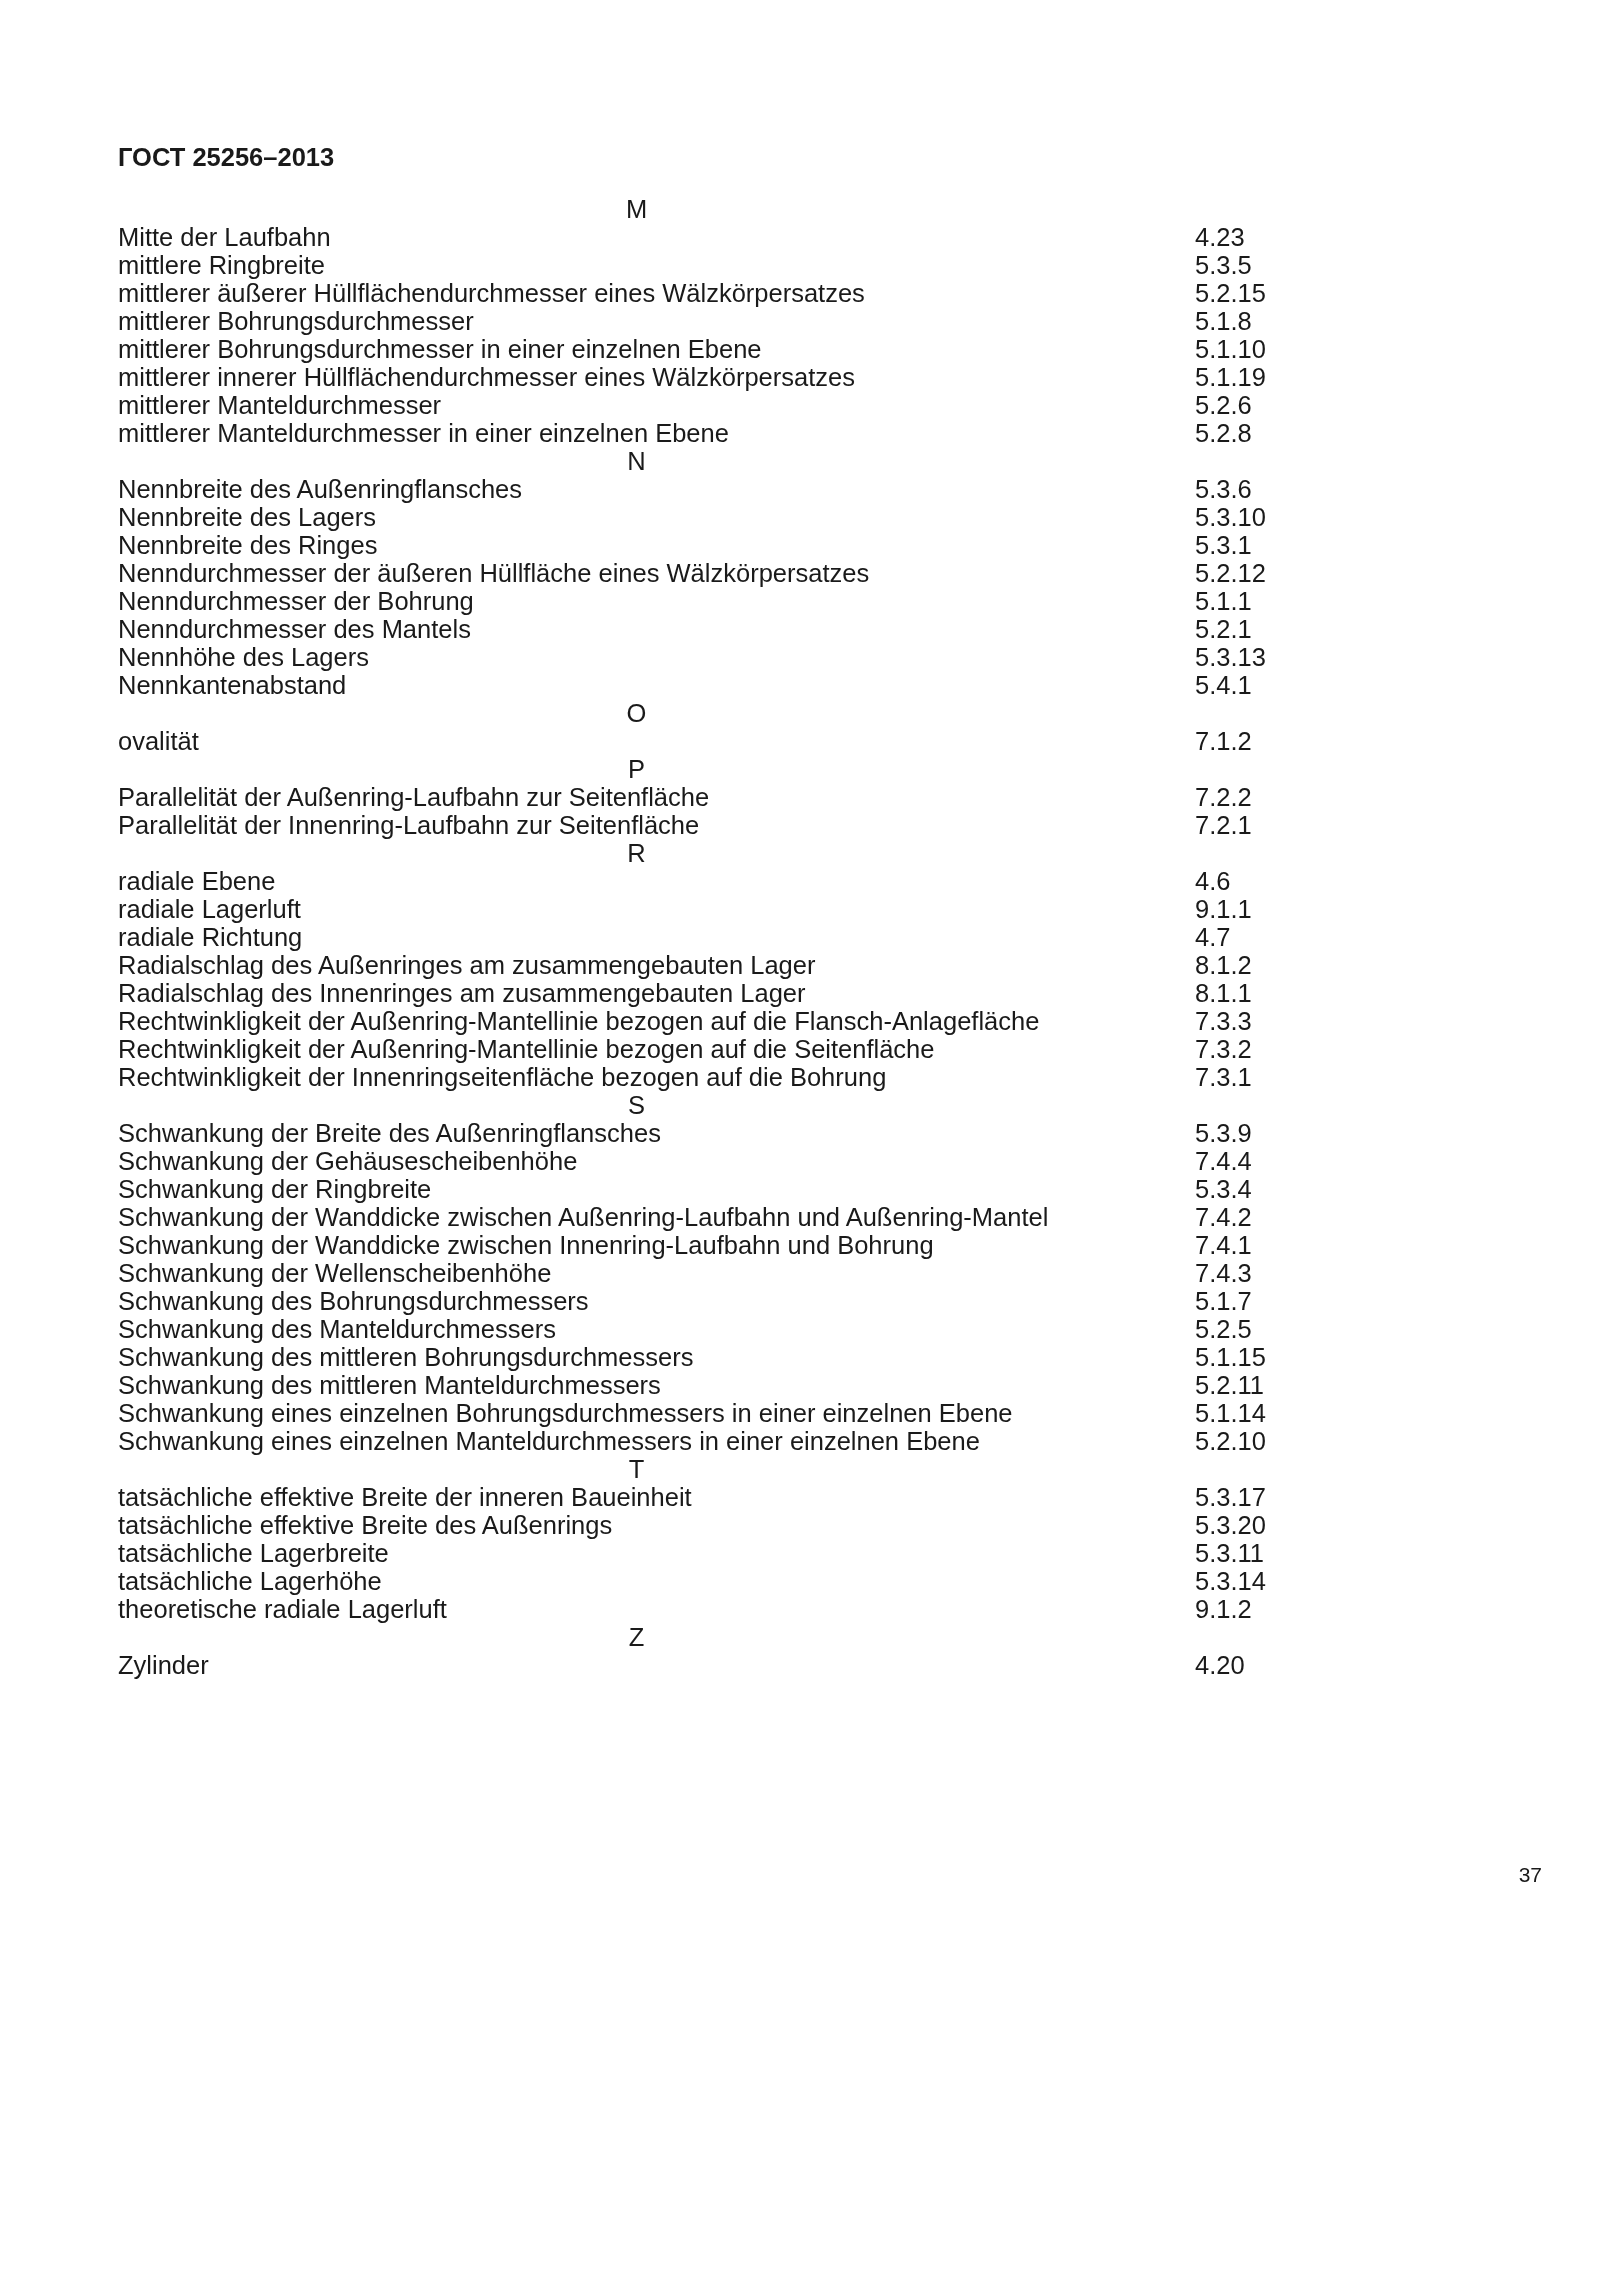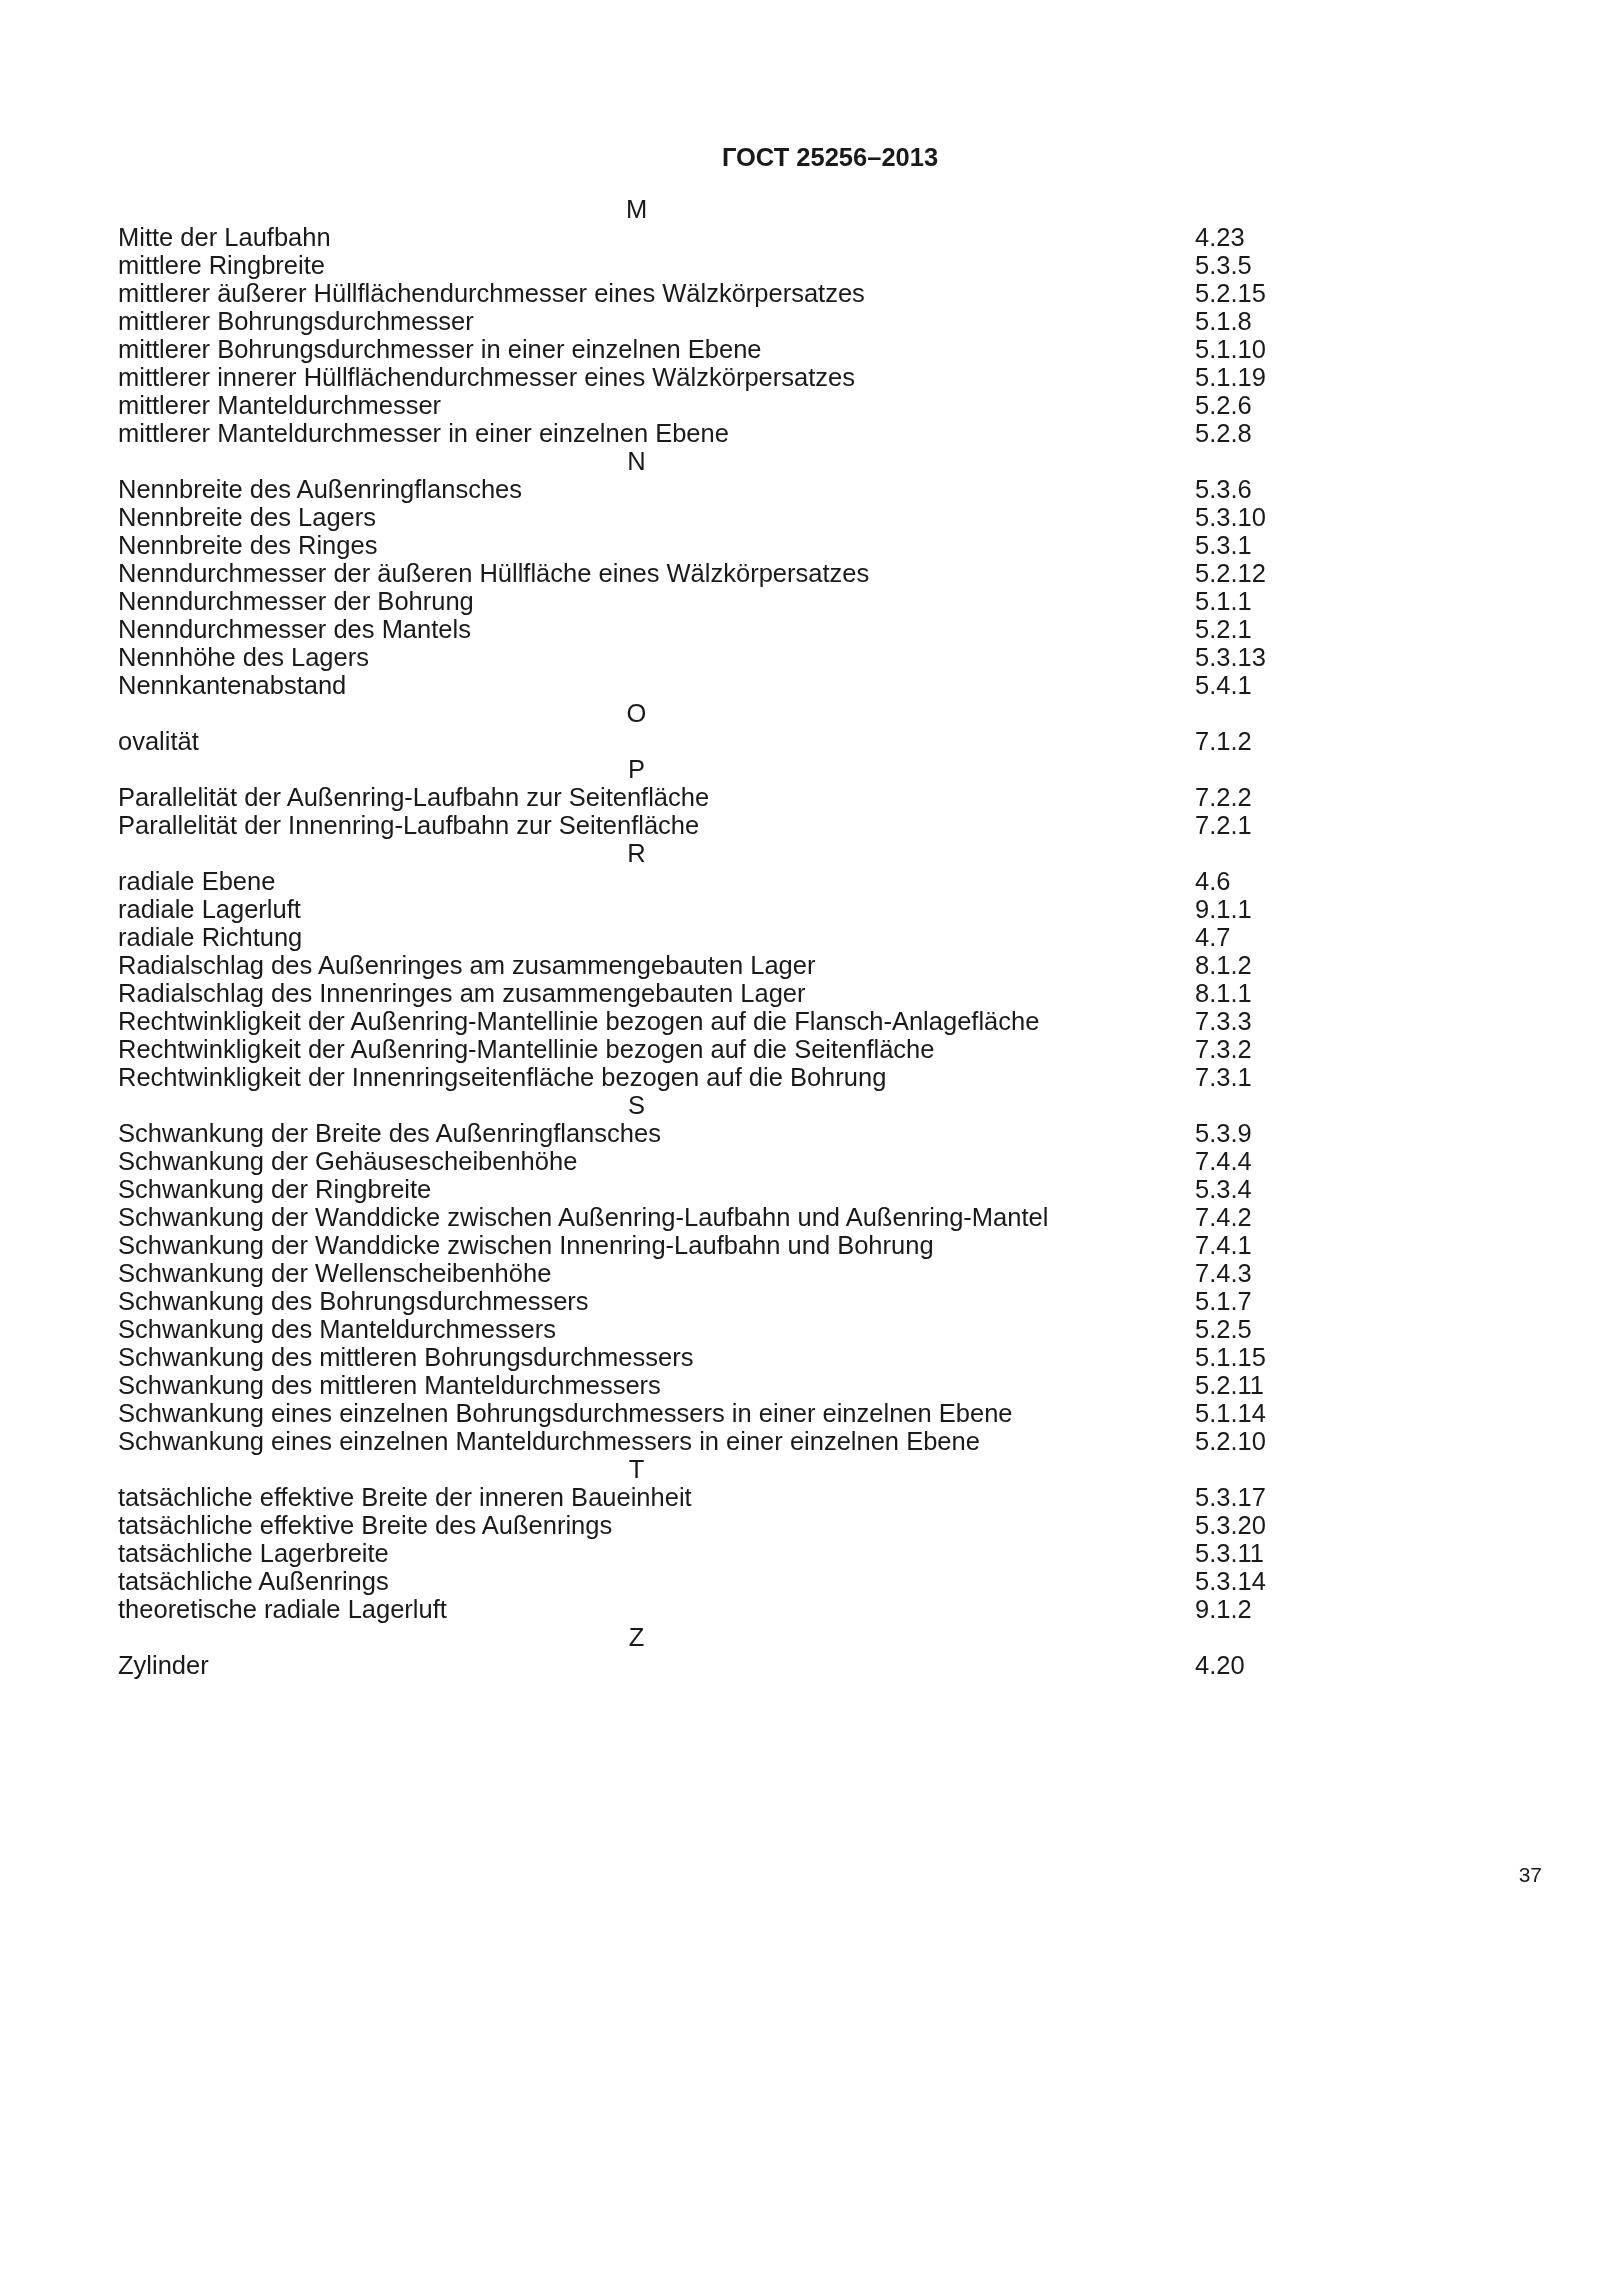--- a/index.html
+++ b/index.html
@@ -14,21 +14,21 @@
     background: #ffffff;
     font-family: "Liberation Sans", sans-serif;
     color: #1a1a1a;
     overflow: hidden;
   }
   .doc-header {
     position: absolute;
     top: 143px;
     left: 118px;
     right: 78px;
-    text-align: center;
+    text-align: left;
     font-weight: 700;
     font-size: 25.5px;
     line-height: 29px;
   }
   .index {
     position: absolute;
     top: 195px;
     left: 118px;
     width: 1424px;
   }
@@ -116,21 +116,21 @@
       <div class="row entry-row"><span class="term">Schwankung des Bohrungsdurchmessers</span><span class="ref">5.1.7</span></div>
       <div class="row entry-row"><span class="term">Schwankung des Manteldurchmessers</span><span class="ref">5.2.5</span></div>
       <div class="row entry-row"><span class="term">Schwankung des mittleren Bohrungsdurchmessers</span><span class="ref">5.1.15</span></div>
       <div class="row entry-row"><span class="term">Schwankung des mittleren Manteldurchmessers</span><span class="ref">5.2.11</span></div>
       <div class="row entry-row"><span class="term">Schwankung eines einzelnen Bohrungsdurchmessers in einer einzelnen Ebene</span><span class="ref">5.1.14</span></div>
       <div class="row entry-row"><span class="term">Schwankung eines einzelnen Manteldurchmessers in einer einzelnen Ebene</span><span class="ref">5.2.10</span></div>
       <div class="row letter-row">T</div>
       <div class="row entry-row"><span class="term">tatsächliche effektive Breite der inneren Baueinheit</span><span class="ref">5.3.17</span></div>
       <div class="row entry-row"><span class="term">tatsächliche effektive Breite des Außenrings</span><span class="ref">5.3.20</span></div>
       <div class="row entry-row"><span class="term">tatsächliche Lagerbreite</span><span class="ref">5.3.11</span></div>
-      <div class="row entry-row"><span class="term">tatsächliche Außenrings</span><span class="ref">5.3.14</span></div>
+      <div class="row entry-row"><span class="term">tatsächliche Lagerhöhe</span><span class="ref">5.3.14</span></div>
       <div class="row entry-row"><span class="term">theoretische radiale Lagerluft</span><span class="ref">9.1.2</span></div>
       <div class="row letter-row">Z</div>
       <div class="row entry-row"><span class="term">Zylinder</span><span class="ref">4.20</span></div>
     </div>
 
   <div class="page-footer">
     <span>37</span>
   </div>
 
 </div>

